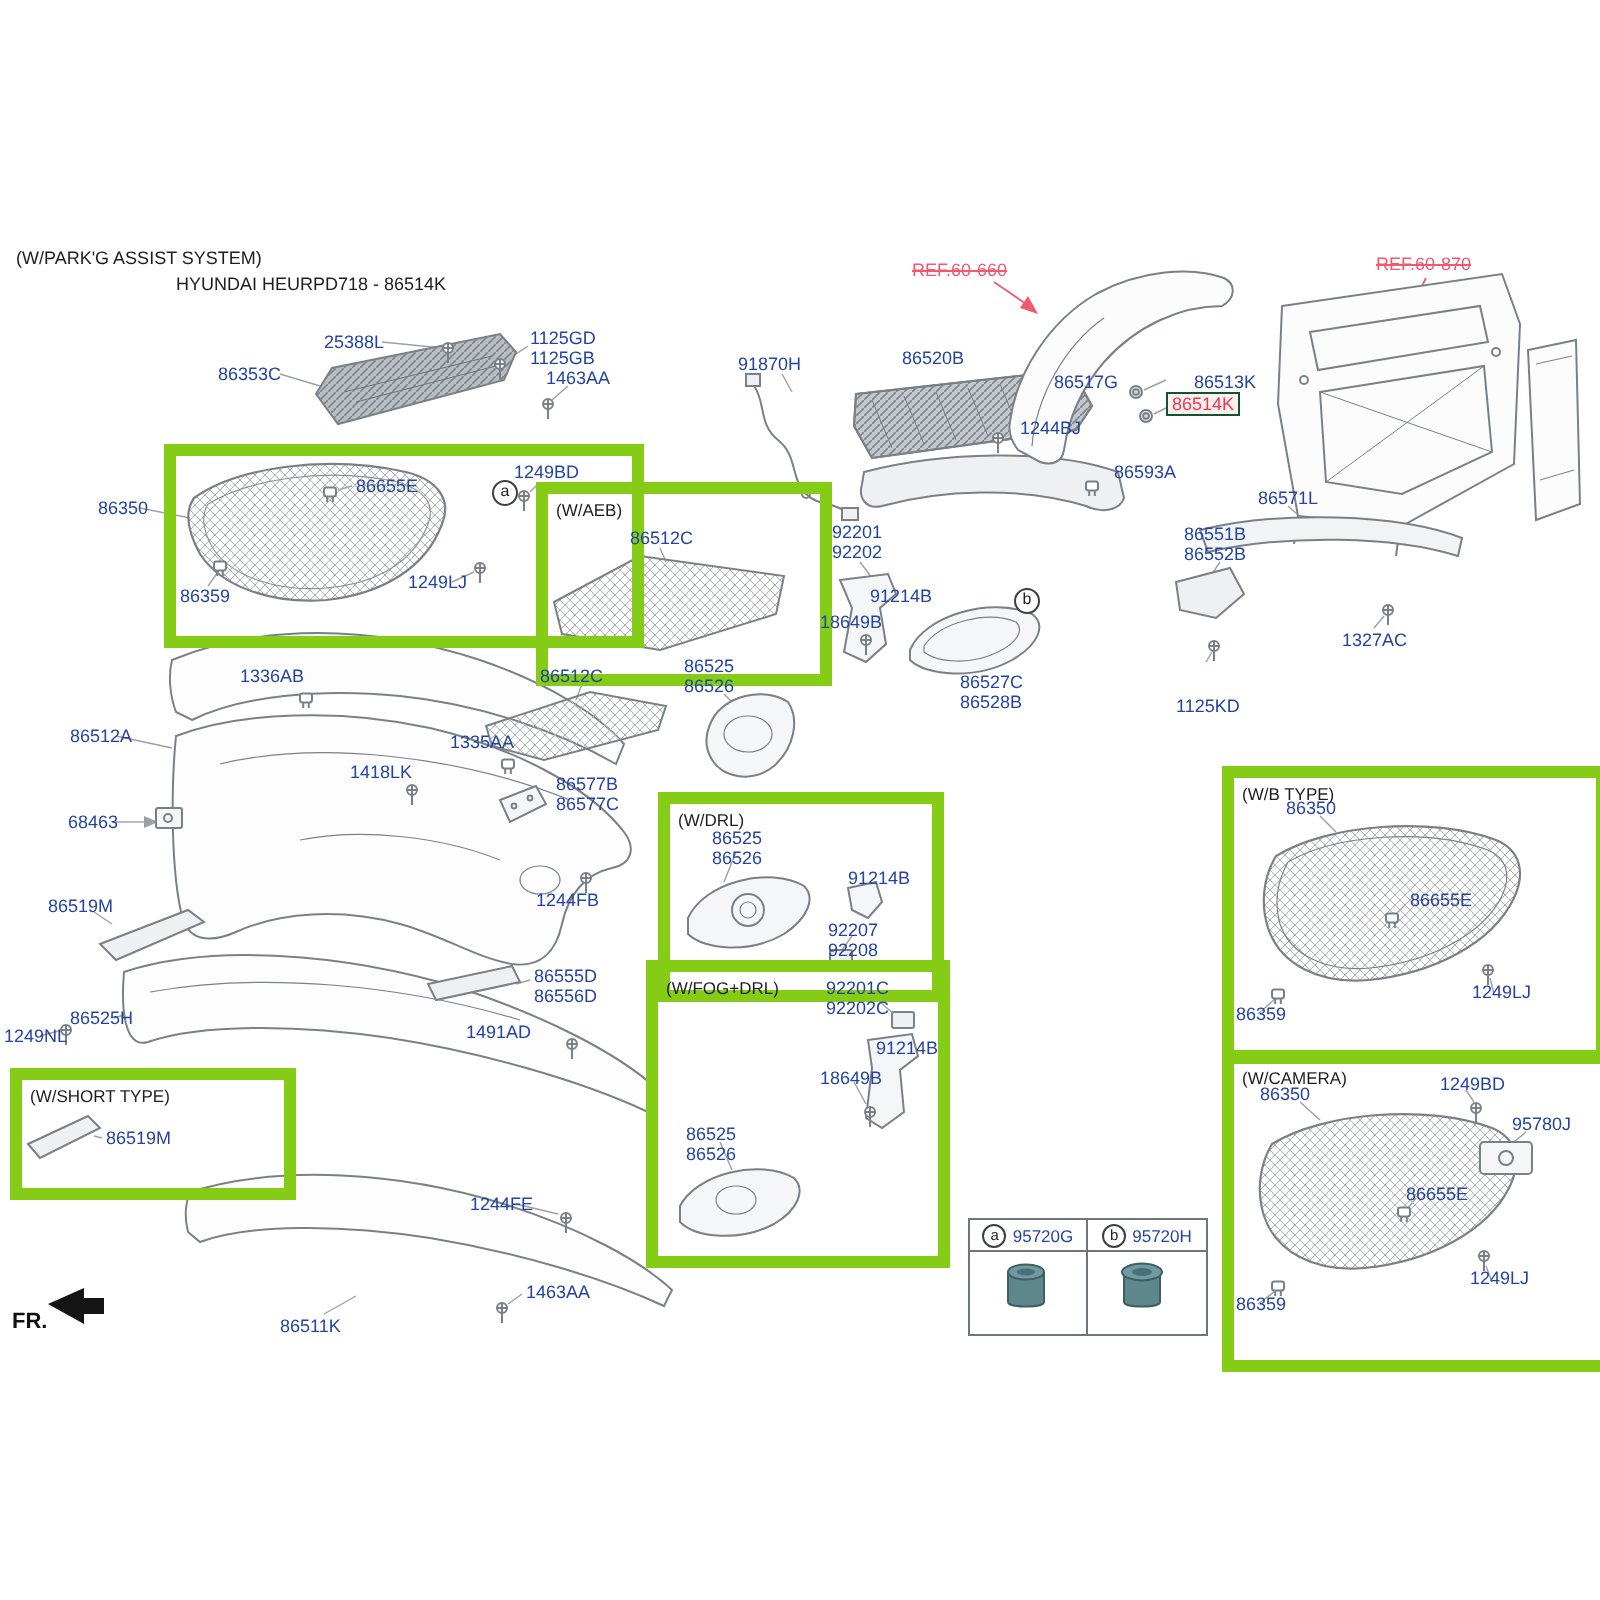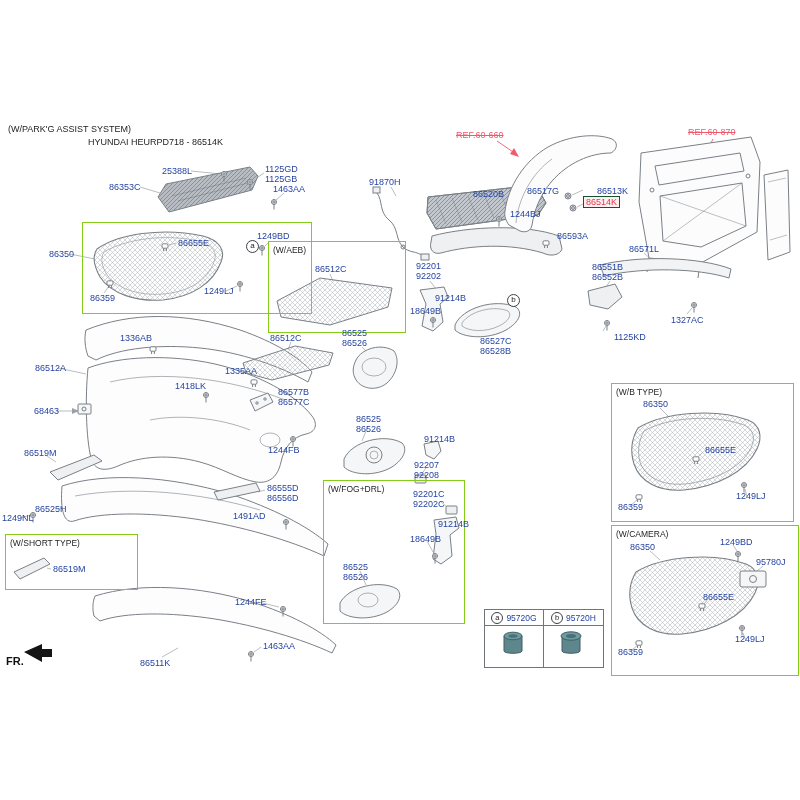--- a/index.html
+++ b/index.html
@@ -2,21 +2,21 @@
 <html><head>
 <meta charset="utf-8">
 <style>
   html,body{margin:0;padding:0;background:#ffffff;}
   #canvas{position:relative;width:800px;height:800px;background:#fff;font-family:"Liberation Sans",sans-serif;overflow:hidden;}
   #art{position:absolute;left:0;top:0;}
   #label-layer{position:absolute;left:0;top:0;width:739px;height:800px;text-decoration:underline;}
   .plabel{position:absolute;font-size:9px;line-height:10px;color:#2544a1;white-space:nowrap;}
   .plabel.hl{color:#e8394f;border:1px solid #14532d;background:#fdeef0;padding:0 2px;margin:-2px 0 0 -3px;}
   .ref-label{position:absolute;font-size:9px;color:#ef5a6e;text-decoration:line-through;white-space:nowrap;}
-  .sbox{position:absolute;border:1px solid #84cc16;}
+  .sbox{position:absolute;border:6px solid #84cc16;}
   .sbox-label{position:absolute;left:4px;top:3px;font-size:8.5px;color:#1d1d1f;white-space:nowrap;}
   .callout{position:absolute;width:11px;height:11px;border:1px solid #3c3f44;border-radius:50%;font-size:8px;line-height:10px;text-align:center;color:#1d1d1f;background:#fff;}
   .hdr-note{position:absolute;left:8px;top:124px;font-size:9px;color:#1d1d1f;}
   .hdr-sub{position:absolute;left:88px;top:137px;font-size:9px;color:#1d1d1f;}
   .fr{position:absolute;left:6px;top:655px;font-size:11px;font-weight:bold;color:#111;}
   .sensor-table{position:absolute;left:484px;top:609px;width:118px;height:57px;border:1px solid #70757b;display:grid;grid-template-columns:1fr 1fr;grid-template-rows:16px 1fr;}
   .st-cell{display:flex;align-items:center;justify-content:center;gap:3px;font-size:8.5px;color:#2544a1;}
   .st-cell.h1{border-right:1px solid #70757b;border-bottom:1px solid #70757b;}
   .st-cell.h2{border-bottom:1px solid #70757b;}
   .st-cell.b1{border-right:1px solid #70757b;}
@@ -297,20 +297,23 @@
       <span class="st-letter">b</span>
       <span>95720H</span>
     </div>
     <div class="st-cell b1"></div>
     <div class="st-cell"></div>
   </div>
 <div class="sbox" style="left: 82px; top: 222px; width: 228px; height: 90px;"></div>
       <div class="sbox" style="left: 268px; top: 241px; width: 136px; height: 90px;">
         <span class="sbox-label">(W/AEB)</span>
       </div>
+      <div class="sbox" style="left: 329px; top: 396px; width: 131px; height: 93px;">
+        <span class="sbox-label">(W/DRL)</span>
+      </div>
       <div class="sbox" style="left: 323px; top: 480px; width: 140px; height: 142px;">
         <span class="sbox-label">(W/FOG+DRL)</span>
       </div>
       <div class="sbox" style="left: 5px; top: 534px; width: 131px; height: 54px;">
         <span class="sbox-label">(W/SHORT TYPE)</span>
       </div>
       <div class="sbox" style="left: 611px; top: 383px; width: 181px; height: 137px;">
         <span class="sbox-label">(W/B TYPE)</span>
       </div>
       <div class="sbox" style="left: 611px; top: 525px; width: 186px; height: 149px;">
@@ -338,21 +341,21 @@
       <span class="plabel" style="left: 278px; top: 387px;">86577B</span>
       <span class="plabel" style="left: 278px; top: 397px;">86577C</span>
       <span class="plabel" style="left: 268px; top: 445px;">1244FB</span>
       <span class="plabel" style="left: 267px; top: 483px;">86555D</span>
       <span class="plabel" style="left: 267px; top: 493px;">86556D</span>
       <span class="plabel" style="left: 233px; top: 511px;">1491AD</span>
       <span class="plabel" style="left: 235px; top: 597px;">1244FE</span>
       <span class="plabel" style="left: 263px; top: 641px;">1463AA</span>
       <span class="plabel" style="left: 140px; top: 658px;">86511K</span>
       <span class="plabel" style="left: 369px; top: 177px;">91870H</span>
-      <span class="plabel" style="left: 451px; top: 189px; margin-left: 22px;">86520B</span>
+      <span class="plabel" style="left: 451px; top: 174px;">86520B</span>
       <span class="plabel" style="left: 527px; top: 186px;">86517G</span>
       <span class="plabel" style="left: 585px; top: 186px; padding-left: 12px;">86513K</span>
       <span class="plabel hl" style="left: 586px; top: 198px;">86514K</span>
       <span class="plabel" style="left: 510px; top: 209px;">1244BJ</span>
       <span class="plabel" style="left: 557px; top: 231px;">86593A</span>
       <span class="plabel" style="left: 315px; top: 264px;">86512C</span>
       <span class="plabel" style="left: 416px; top: 261px;">92201</span>
       <span class="plabel" style="left: 416px; top: 271px;">92202</span>
       <span class="plabel" style="left: 435px; top: 293px;">91214B</span>
       <span class="plabel" style="left: 410px; top: 306px;">18649B</span>
@@ -368,21 +371,21 @@
       <span class="plabel" style="left: 414px; top: 470px; text-align: center;">92208</span>
       <span class="plabel" style="left: 413px; top: 489px;">92201C</span>
       <span class="plabel" style="left: 413px; top: 499px;">92202C</span>
       <span class="plabel" style="left: 438px; top: 519px;">91214B</span>
       <span class="plabel" style="left: 410px; top: 534px;">18649B</span>
       <span class="plabel" style="left: 343px; top: 562px;">86525</span>
       <span class="plabel" style="left: 343px; top: 572px;">86526</span>
       <span class="plabel" style="left: 629px; top: 244px;">86571L</span>
       <span class="plabel" style="left: 592px; top: 262px;">86551B</span>
       <span class="plabel" style="left: 592px; top: 272px; text-align: right;">86552B</span>
-      <span class="plabel" style="left: 588px; top: 332px; margin-left: 26px;">1125KD</span>
+      <span class="plabel" style="left: 588px; top: 348px;">1125KD</span>
       <span class="plabel" style="left: 671px; top: 315px;">1327AC</span>
       <span class="plabel" style="left: 643px; top: 399px;">86350</span>
       <span class="plabel" style="left: 705px; top: 445px;">86655E</span>
       <span class="plabel" style="left: 618px; top: 502px;">86359</span>
       <span class="plabel" style="left: 736px; top: 491px;">1249LJ</span>
       <span class="plabel" style="left: 630px; top: 542px;">86350</span>
       <span class="plabel" style="left: 720px; top: 537px;">1249BD</span>
       <span class="plabel" style="left: 756px; top: 557px; text-align: right;">95780J</span>
       <span class="plabel" style="left: 703px; top: 592px;">86655E</span>
       <span class="plabel" style="left: 735px; top: 634px;">1249LJ</span>

